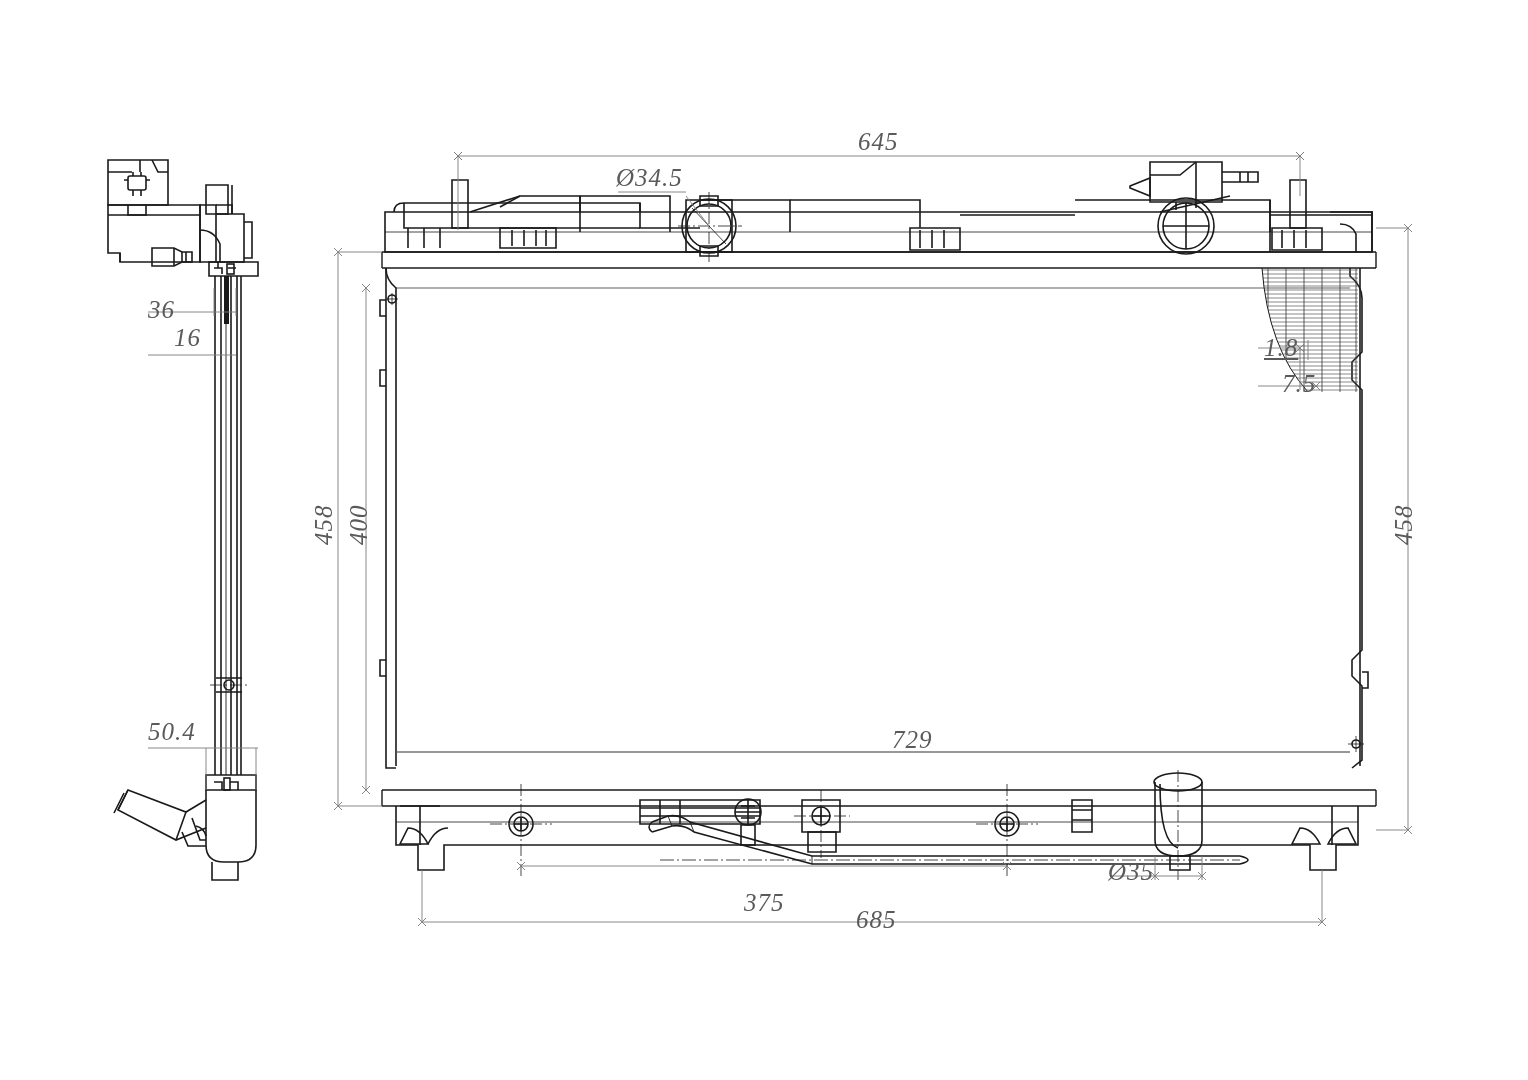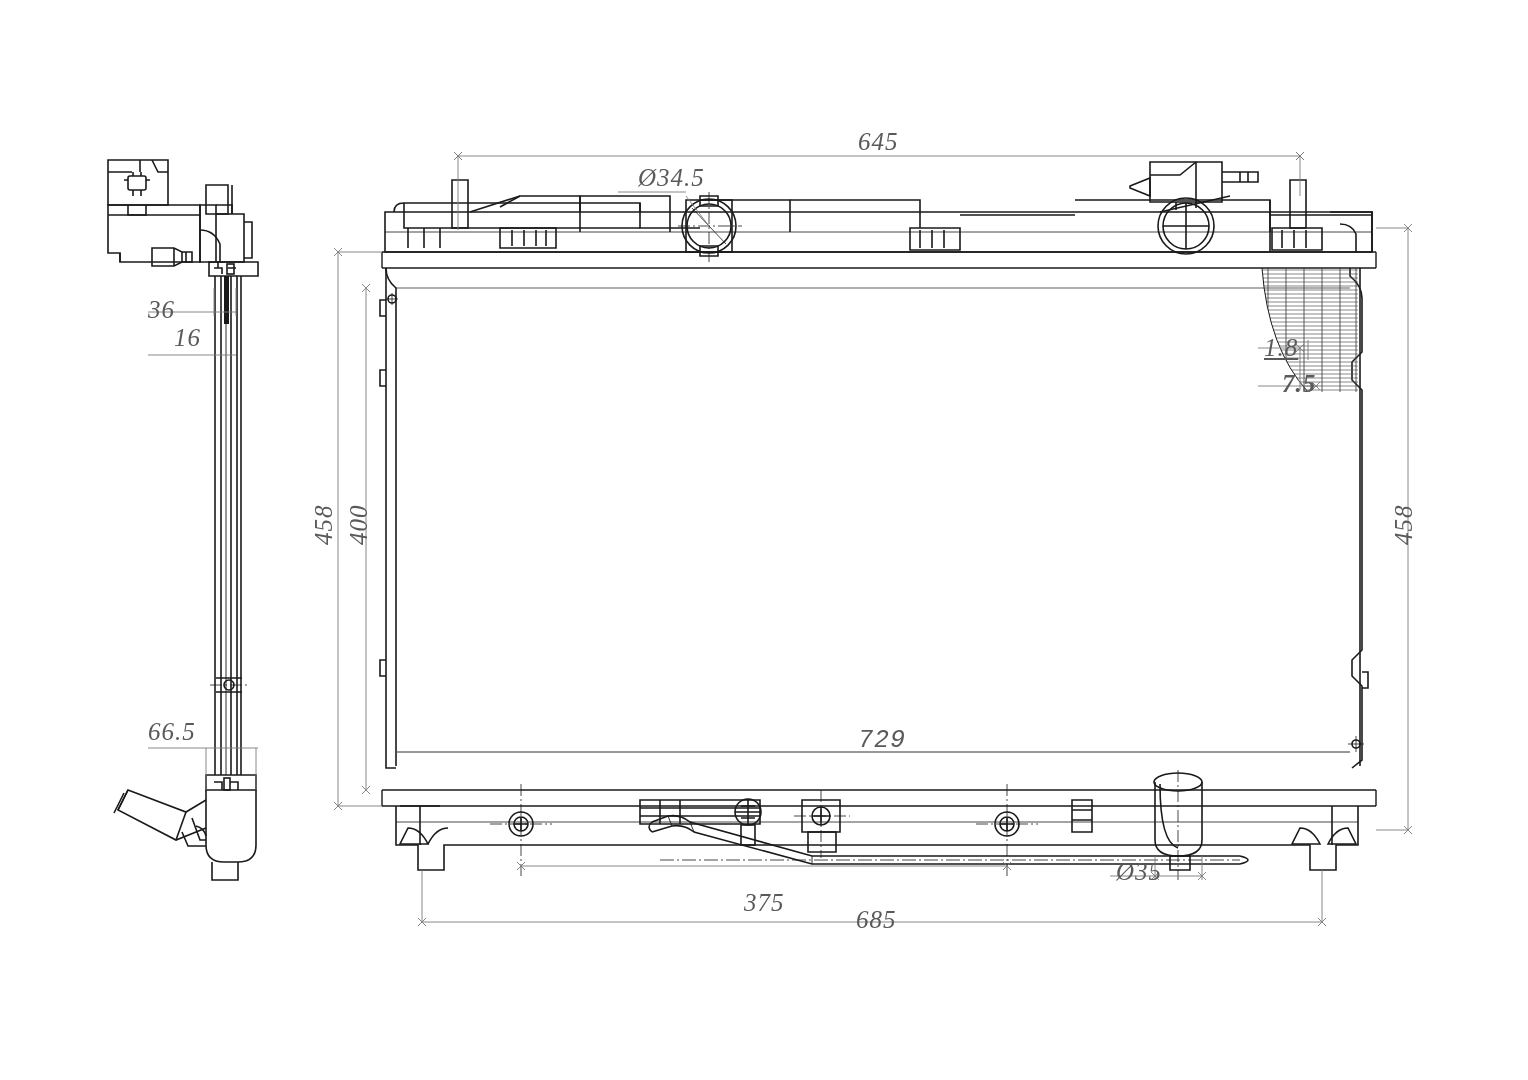--- a/index.html
+++ b/index.html
@@ -334,39 +334,39 @@
       <path d="M422 922 L1322 922"></path>
       <path d="M418 918 L426 926 M418 926 L426 918"></path>
       <path d="M1318 918 L1326 926 M1318 926 L1326 918"></path>
       <path d="M422 870 L422 922"></path>
       <path d="M1322 870 L1322 922"></path>
     </g>
   </svg>
 
   <div class="dimtext" style="left:858px; top:128px;">645</div>
 
-  <div class="dimtext" style="left:616px; top:164px;margin-left:22px;">Ø34.5</div>
+  <div class="dimtext" style="left:616px; top:164px;">Ø34.5</div>
 
   <div class="dimtext" style="left:148px; top:296px;">36</div>
 
   <div class="dimtext" style="left:174px; top:324px;text-align:right;">16</div>
 
   <div class="dimtext vert" style="left:310px; top:545px;">458</div>
 
   <div class="dimtext vert" style="left:345px; top:545px;">400</div>
 
   <div class="dimtext vert" style="left:1390px; top:545px;">458</div>
 
   <div class="dimtext" style="left:1264px; top:334px;text-decoration:underline;">1.8</div>
 
-  <div class="dimtext" style="left:1282px; top:370px;font-weight:bold;">7.5</div>
-
-  <div class="dimtext" style="left:858px; top:726px;font-family:Liberation Mono, monospace;">729</div>
-
-  <div class="dimtext" style="left:148px; top:718px;">66.5</div>
+  <div class="dimtext" style="left:1282px; top:370px;">7.5</div>
+
+  <div class="dimtext" style="left:892px; top:726px;">729</div>
+
+  <div class="dimtext" style="left:148px; top:718px;">50.4</div>
 
   <div class="dimtext" style="left:744px; top:871px;margin-top:18px;">375</div>
 
-  <div class="dimtext" style="left:1108px; top:858px;margin-left:8px;">Ø35</div>
+  <div class="dimtext" style="left:1108px; top:858px;">Ø35</div>
 
   <div class="dimtext" style="left:856px; top:906px;">685</div>
 
 </div>
 
 </body></html>

